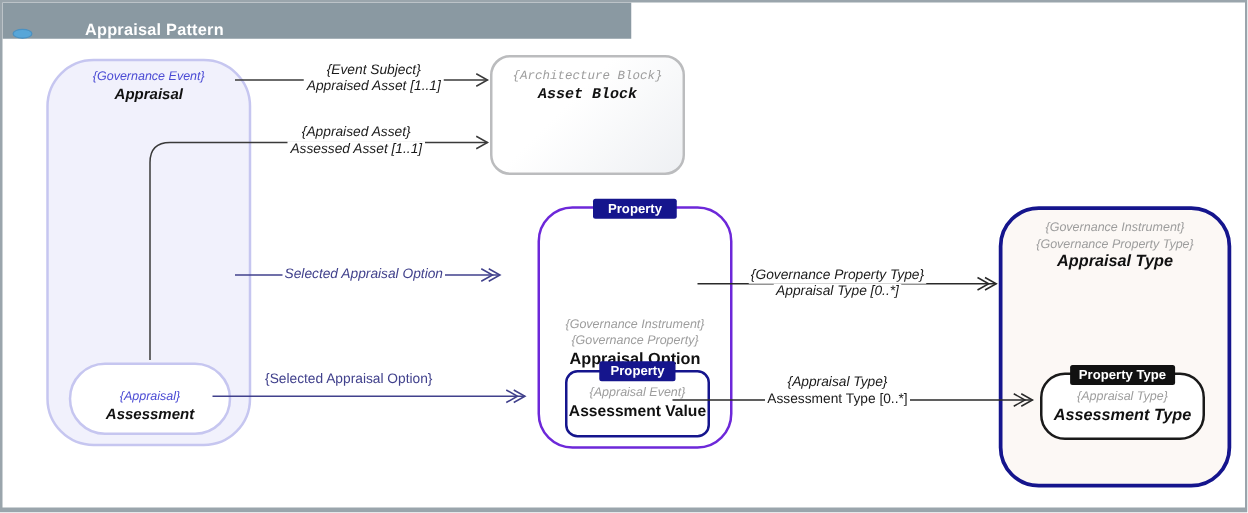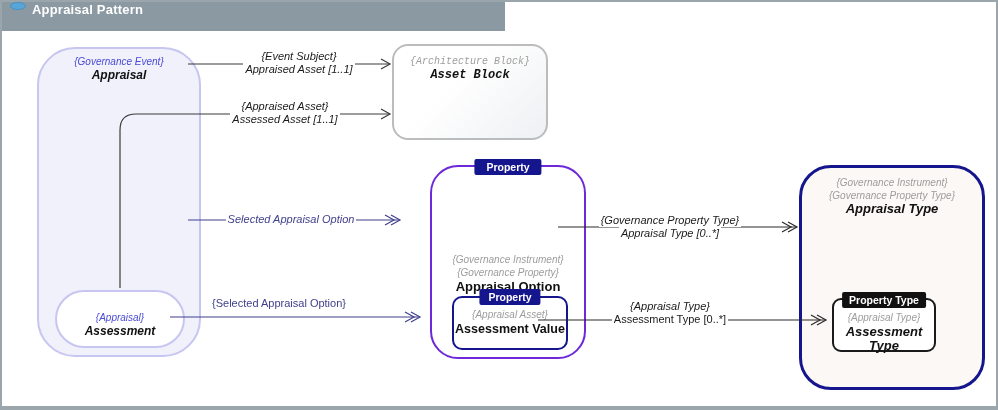--- a/index.html
+++ b/index.html
@@ -7,21 +7,21 @@
   .canvas{
     position:relative;width:998px;height:410px;
     background:#fff;
     border:2px solid #9aa5ac;border-bottom-width:4px;
     font-family:"Liberation Sans", sans-serif;
     overflow:hidden;
   }
   
   .titlebar{
     position:absolute;left:0;top:0;width:503px;height:29px;
-    background:#8a99a2;display:flex;align-items:flex-start;
+    background:#8a99a2;display:flex;align-items:flex-end;gap:36px;
   }
   .titlebar .diagicon{
     width:16px;height:8px;border-radius:50%;
     background:#58a6d8;border:1px solid #4a91c2;
     margin:0 6px 0 8px;flex:0 0 auto;
   }
   .titlebar .title{
     color:#fff;font-size:13px;font-weight:bold;letter-spacing:.2px;
   }
   
@@ -66,22 +66,22 @@
     background:#fff;border:2px solid #15158d;border-radius:10px;
   }
   .asvalue .stereo{color:#9d9d9d;}
   .aptype{
     left:797px;top:163px;width:186px;height:225px;
     background:#fcf8f5;border:3px solid #15158d;border-radius:32px;
     padding-top:8px;
   }
   .aptype .stereo{color:#9d9d9d;}
   .astype{
-    position:absolute;left:30px;top:130px;width:104px;height:54px;
-    background:#fff;border:2px solid #1a1a1a;border-radius:9px;
+    position:absolute;left:30px;top:130px;width:132px;height:54px;
+    background:#fff;border:2px solid #1a1a1a;border-radius:20px;
   }
   .astype .stereo{color:#9d9d9d;}
   .abs{position:absolute;left:0;right:0;}
   
   svg.wires{position:absolute;left:0;top:0;z-index:5;pointer-events:none;}
   
   .wlabel{
     position:absolute;width:200px;z-index:6;pointer-events:none;
     display:flex;flex-direction:column;align-items:center;
     font-size:11px;line-height:13px;color:#1a1a1a;text-align:center;
@@ -115,21 +115,21 @@
   </div>
 
   <div class="node apoption">
     <div class="badge" style="top:-8px;">Property</div>
     <div class="abs stereo" style="top:86px;">{Governance Instrument}</div>
     <div class="abs nodename" style="top:113px;font-size:13px;">Appraisal Option</div>
     <div class="abs stereo" style="top:99px;">{Governance Property}</div>
 
     <div class="asvalue">
       <div class="badge" style="top:-9px;padding:0 9px;">Property</div>
-      <div class="abs stereo" style="top:10px;">{Appraisal Asset}</div>
+      <div class="abs stereo" style="top:10px;">{Appraisal Event}</div>
       <div class="abs nodename" style="top:24px;font-size:12.5px;">Assessment Value</div>
     </div>
   </div>
 
   <div class="node aptype">
     <div class="stereo">{Governance Instrument}</div>
     <div class="stereo">{Governance Property Type}</div>
     <div class="nodename italic" style="font-size:13px;">Appraisal Type</div>
 
     <div class="astype">

